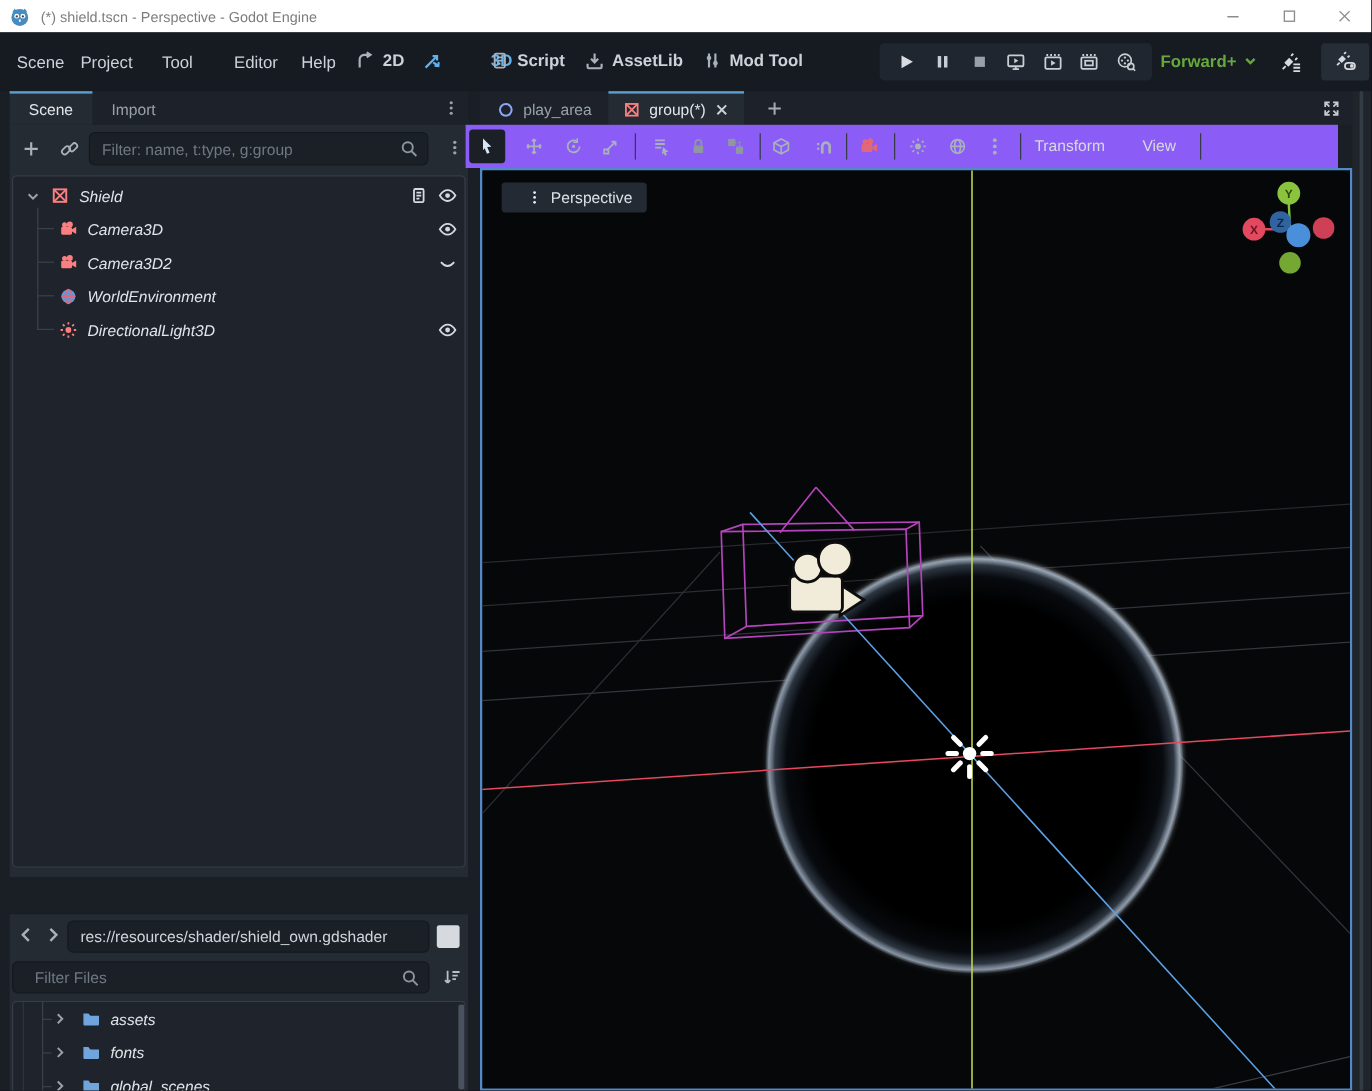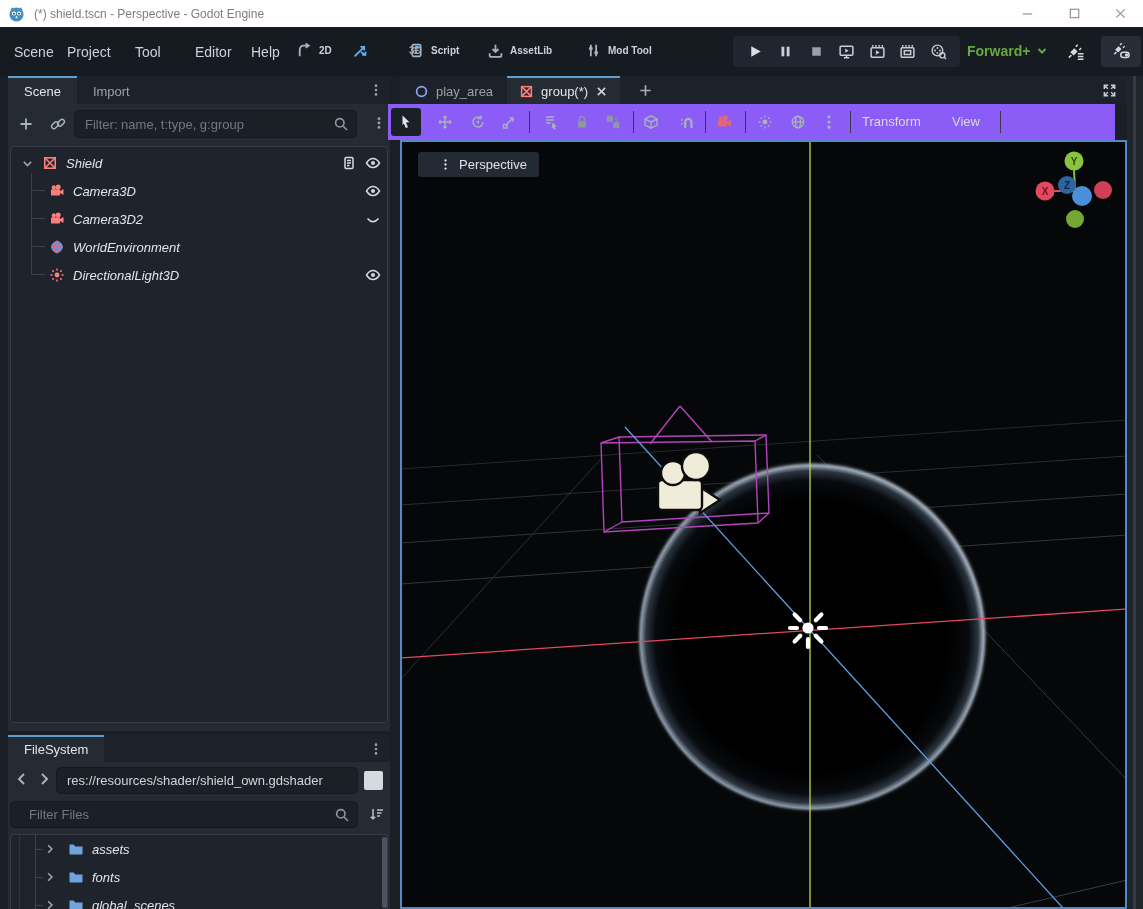--- a/index.html
+++ b/index.html
@@ -11,21 +11,21 @@
   .ic{display:inline-block;width:16px;height:16px;color:#a9b1ba;flex:none;}
 
   
   .titlebar{position:absolute;left:0;top:0;width:1143px;height:27px;background:#ffffff;}
   .title-text{position:absolute;left:34px;top:7px;font-size:12px;color:#7d7d7d;white-space:nowrap;}
   .win-btn{position:absolute;top:6px;width:15px;height:15px;color:#8d8d8d;}
 
   
   .menubar{position:absolute;left:0;top:27px;width:1143px;height:49px;background:#161b22;}
   .menu-item{position:absolute;top:17px;font-size:14px;color:#ccd2d9;cursor:default;}
-  .ws-btn{position:absolute;top:15px;display:inline-flex;align-items:center;gap:6px;font-size:10px;font-weight:700;color:#ccd2d9;}
+  .ws-btn{position:absolute;top:15px;display:inline-flex;align-items:flex-start;gap:6px;font-size:14px;font-weight:700;color:#ccd2d9;}
   .ws-btn .ic{width:17px;height:17px;}
   .ws-active{color:#5fb2f0;gap:40px;}
   .ws-active .ic{color:#5fb2f0;}
   .playbar{position:absolute;left:733px;top:9px;width:227px;height:31px;background:#20262f;border-radius:4px;display:flex;align-items:center;justify-content:space-evenly;}
   .playbar .ic{width:17px;height:17px;color:#c9ced5;}
   .renderer{position:absolute;left:967px;top:16px;display:inline-flex;align-items:center;gap:6px;font-size:14px;font-weight:700;color:#66a83e;}
   .renderer .ic{width:12px;height:12px;color:#66a83e;}
   .plug-box{position:absolute;left:1101px;top:9px;width:40px;height:31px;background:#262d37;border-radius:3px;}
 
   
@@ -352,30 +352,20 @@
         <span class="ico" style="left:354px;top:6px;color:#d3d8de">
             <svg viewBox="0 0 16 16">
               <path d="M1.5 8C3.5 4.8 5.7 3.5 8 3.5S12.5 4.8 14.5 8C12.5 11.2 10.3 12.5 8 12.5S3.5 11.2 1.5 8Z" fill="none" stroke="currentColor" stroke-width="1.5"></path>
               <circle cx="8" cy="8" r="2" fill="currentColor"></circle>
             </svg>
           </span>
       </div>
     </div>
   </div>
 
-  <div class="tabbar" style="left:8px;top:735px;width:382px;height:27px">
-    <span class="tab active">
-        <span>FileSystem</span>
-      </span>
-    <span class="kebab-right"><svg viewBox="0 0 16 16" fill="currentColor">
-          <circle cx="8" cy="3" r="1.5"></circle>
-          <circle cx="8" cy="8" r="1.5"></circle>
-          <circle cx="8" cy="13" r="1.5"></circle>
-        </svg></span>
-  </div>
 
   <div class="panel" style="left:8px;top:762px;width:382px;height:147px">
     <span class="ico" style="left:6px;top:9px;color:#aab1ba">
         <svg viewBox="0 0 16 16" fill="none" stroke="currentColor" stroke-width="2">
           <path d="M10 3 5 8l5 5"></path>
         </svg>
       </span>
     <span class="ico" style="left:28px;top:9px;color:#aab1ba">
         <svg viewBox="0 0 16 16" fill="none" stroke="currentColor" stroke-width="2">
           <path d="M6 3l5 5-5 5"></path>

